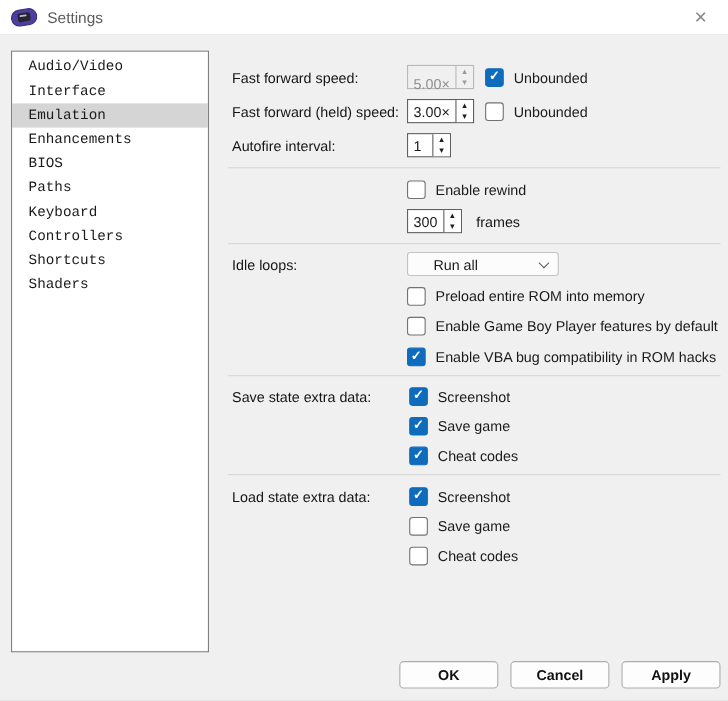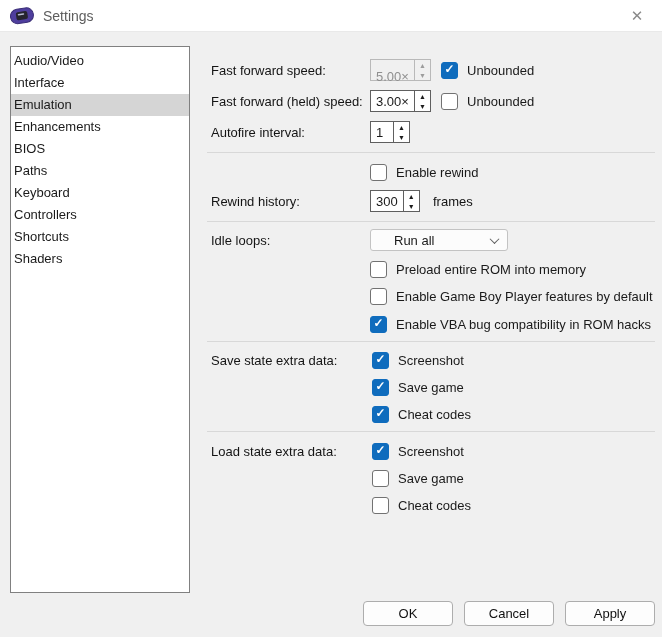--- a/index.html
+++ b/index.html
@@ -12,21 +12,21 @@
   
   .titlebar{position:absolute;left:0;top:0;right:0;height:32px;background:#ffffff;
     border-bottom:1px solid #e9e9e9;display:flex;align-items:center;padding:0 10px;}
   .app-icon{width:24px;height:20px;display:flex;align-items:center;}
   .win-title{margin-left:9px;font-size:14px;color:#5d5d5d;}
   .close-btn{position:absolute;right:6px;top:0;width:38px;height:31px;display:flex;
     align-items:center;justify-content:center;color:#8a8a8a;font-size:15px;cursor:default;}
   
   .sidebar{position:absolute;left:10px;top:46px;width:180px;height:547px;background:#ffffff;
     border:1px solid #808080;padding-top:3px;}
-  .side-item{height:22px;line-height:22px;padding-left:3px;font-size:13px;white-space:nowrap;}
+  .side-item{height:22px;line-height:22px;padding-left:15px;font-size:13px;white-space:nowrap;font-family:Liberation Mono, monospace;}
   .side-item.on{background:#d5d5d5;}
   
   .form{position:absolute;left:207px;top:46px;width:448px;height:530px;}
   .row{position:absolute;left:4px;width:448px;height:22px;text-decoration:underline;}
   .at{position:absolute;top:0;height:22px;display:flex;align-items:center;}
   .flabel{font-size:13px;color:#141414;white-space:nowrap;}
   .sep{position:absolute;left:0;width:448px;height:1px;background:#d8d8d8;}
   
   .spinbox{display:inline-flex;height:22px;border:1px solid #5f5f5f;background:#ffffff;}
   .spin-value{display:flex;align-items:center;padding:0 5px;font-size:13px;min-width:26px;}
@@ -48,21 +48,21 @@
   .check-label{margin-left:9px;font-size:13px;white-space:nowrap;}
   
   .combobox{display:inline-flex;align-items:center;justify-content:space-between;width:138px;
     height:22px;background:#fcfcfc;border:1px solid #c3c3c3;border-radius:3px;padding:0 9px 0 7px;}
   .combo-value{font-size:13px;margin-left:16px;}
   .chevron{width:7px;height:7px;border-right:1.4px solid #5f5f5f;border-bottom:1.4px solid #5f5f5f;
     transform:rotate(45deg) translate(-1px,-1px);}
   
   .btn{position:absolute;width:90px;height:25px;background:#fdfdfd;border:1px solid #adadad;
     border-radius:4px;font-size:13px;color:#111;display:flex;align-items:center;justify-content:center;
-    font-family:"Liberation Sans",sans-serif;cursor:default;}
+    font-family:"Liberation Sans",sans-serif;cursor:default;font-weight:bold;}
 </style>
 </head>
 <body>
 
 <div class="dialog">
 
   <div class="titlebar">
     <span class="app-icon">
       <svg width="24" height="20" viewBox="0 0 24 20">
         <g transform="rotate(-9 12 10)">
@@ -151,21 +151,20 @@
     <div class="row" style="top:115px">
       <span class="at" style="left:159px">
         <span class="check-row">
           <span class="checkbox"></span>
           <span class="check-label">Enable rewind</span>
         </span>
       </span>
     </div>
 
     <div class="row" style="top:144px">
-      <span class="at flabel" style="left:0">Rewind history:</span>
       <span class="at" style="left:159px">
         <span class="spinbox">
           <span class="spin-value">300</span>
           <span class="spin-arrows">
             <span class="spin-btn">▲</span>
             <span class="spin-btn">▼</span>
           </span>
         </span>
       </span>
       <span class="at flabel" style="left:222px">frames</span>

